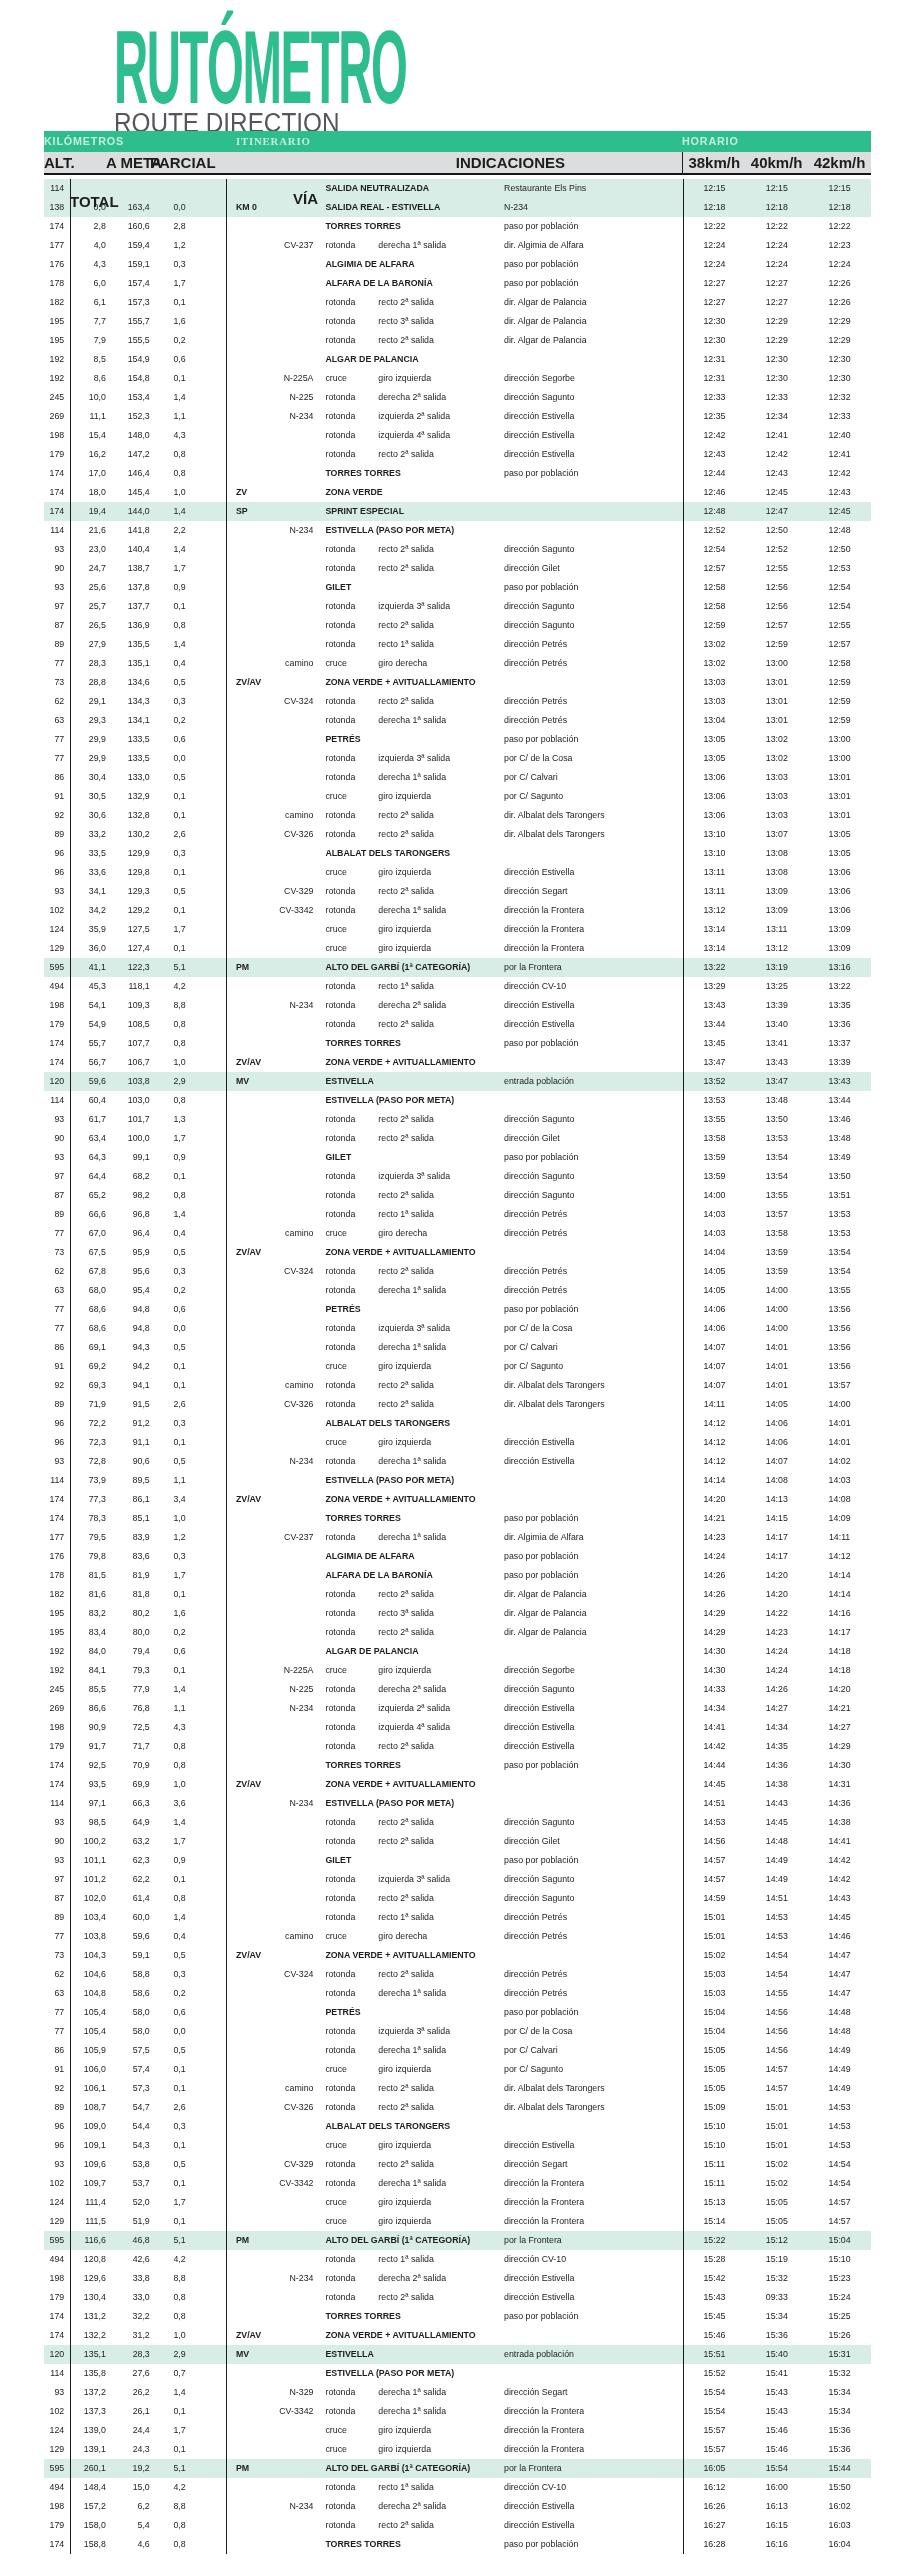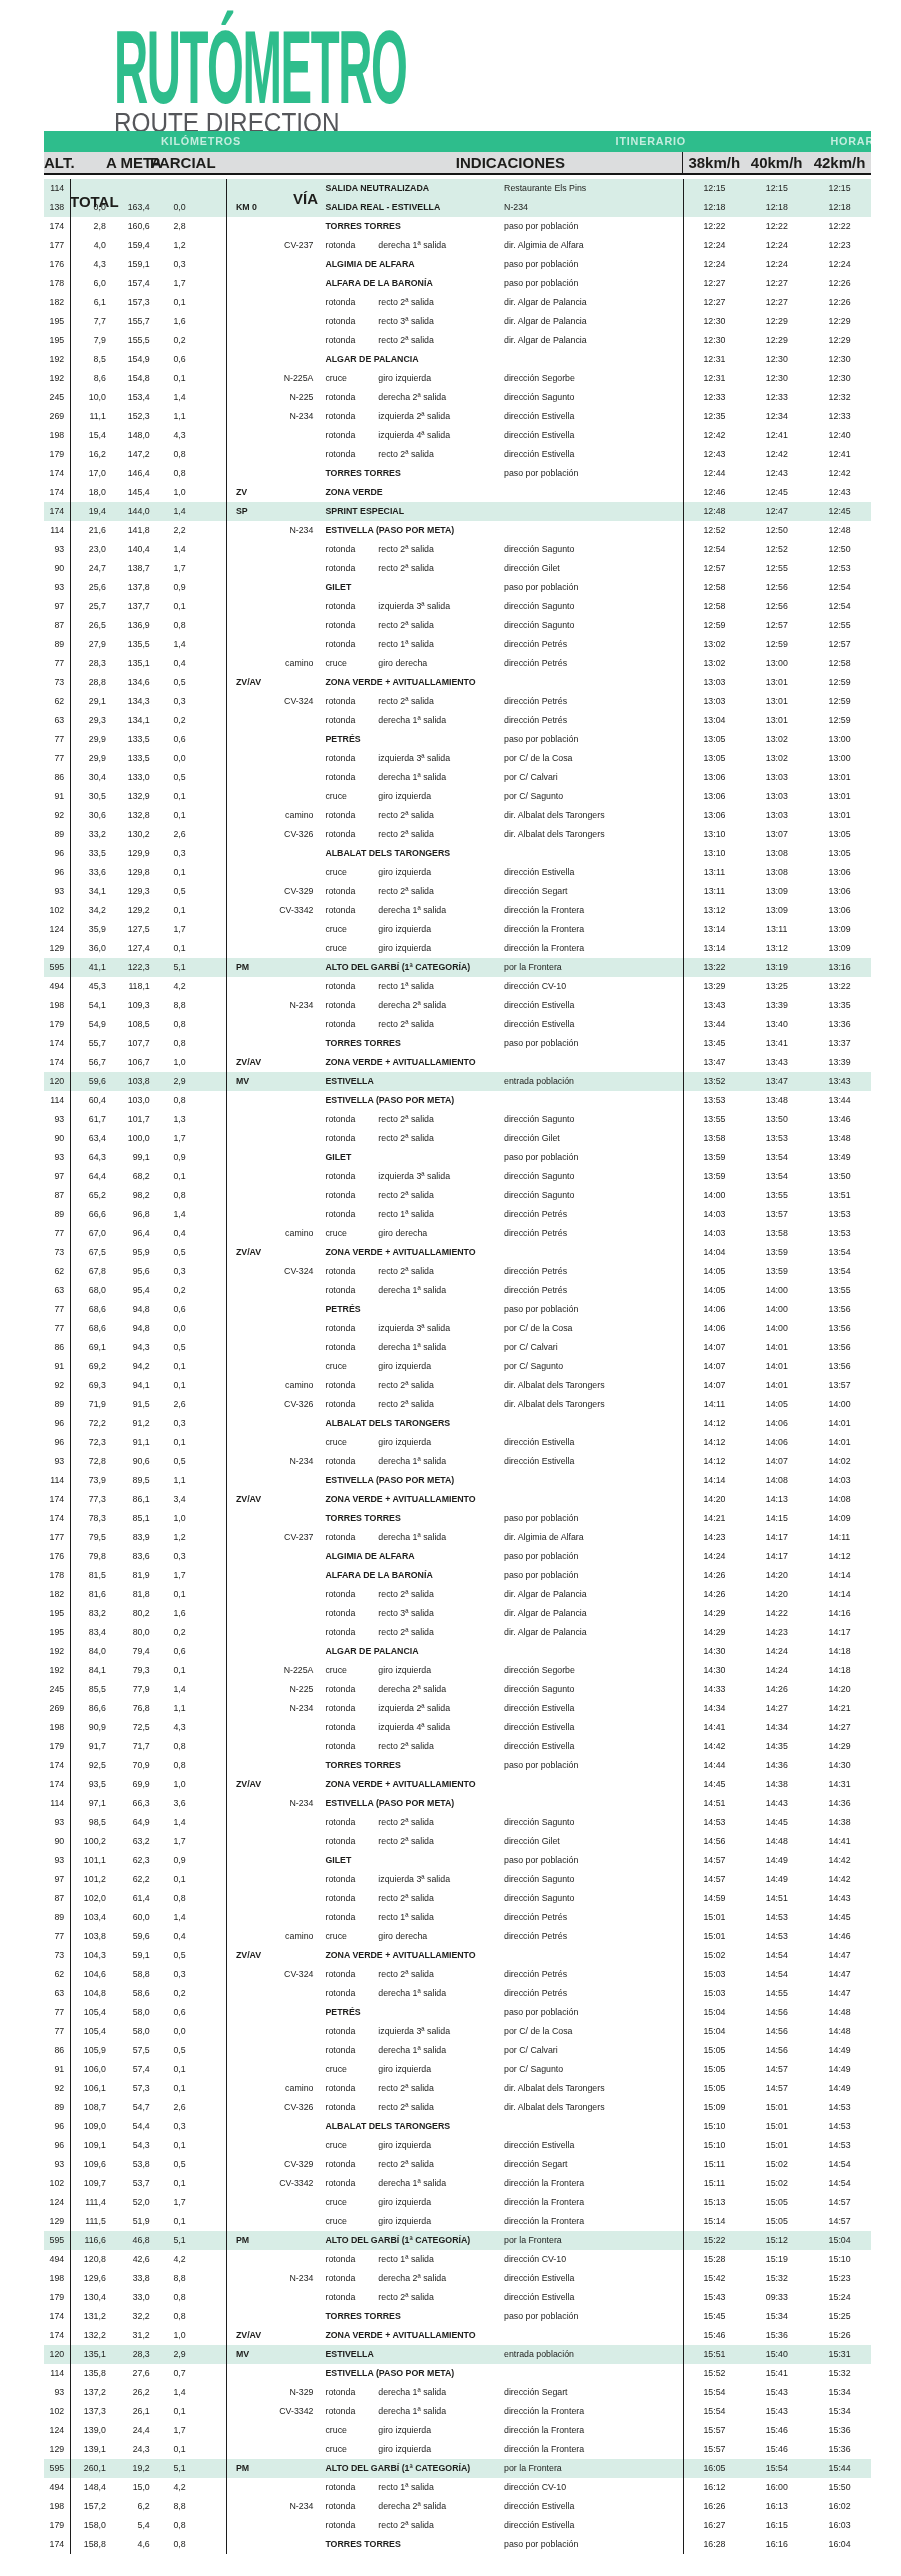--- a/index.html
+++ b/index.html
@@ -4,24 +4,24 @@
 <style>
   html,body{margin:0;padding:0;background:#ffffff;}
   .page{position:relative;width:901px;height:2693px;background:#fff;overflow:hidden;
         font-family:"Liberation Sans","DejaVu Sans",sans-serif;color:#1d1d1b;}
   .title{position:absolute;left:114px;top:15.5px;font-size:103px;line-height:1;font-weight:bold;
          color:#2ebd8c;letter-spacing:-3.1px;white-space:nowrap;transform:scaleX(0.46);transform-origin:0 0;}
   .subtitle{position:absolute;left:114px;top:110px;font-size:27px;line-height:1;color:#55565a;
          white-space:nowrap;transform:scaleX(0.9);transform-origin:0 0;}
   .route-table{position:absolute;left:44px;top:131px;width:827px;}
   .band{position:relative;height:20.6px;background:#2ebd8c;}
-  .band span{position:absolute;top:0;line-height:20.6px;text-align:right;font-weight:bold;
-         font-size:10.8px;letter-spacing:0.8px;color:rgba(255,255,255,0.72);margin-left:16px;}
+  .band span{position:absolute;top:0;line-height:20.6px;text-align:left;font-weight:bold;
+         font-size:10.8px;letter-spacing:0.8px;color:rgba(255,255,255,0.72);}
   .band .sec-km{left:0;width:181px;}
-  .band .sec-it{left:169px;width:457px;}
+  .band .sec-it{left:192px;width:457px;font-family:Liberation Serif, serif;}
   .band .sec-ho{left:638px;width:189px;}
   .subhead{display:flex;height:21.6px;background:#dcddde;border-bottom:2.1px solid #161616;
          font-weight:bold;font-size:15px;line-height:21.6px;white-space:nowrap;}
   .tbody{padding-top:4.1px;}
   .row{display:flex;height:19px;line-height:19px;font-size:8.8px;white-space:nowrap;}
   .row.hl{background:#d8ede6;}
   .c-alt{width:26px;text-align:right;padding-right:5.7px;box-sizing:border-box;}
   .c-tot{width:36px;text-align:right;border-left:1px solid #1c1c1c;box-sizing:border-box;}
   .c-am{width:44px;text-align:right;box-sizing:border-box;}
   .c-par{width:76px;text-align:right;padding-right:40px;box-sizing:border-box;}

